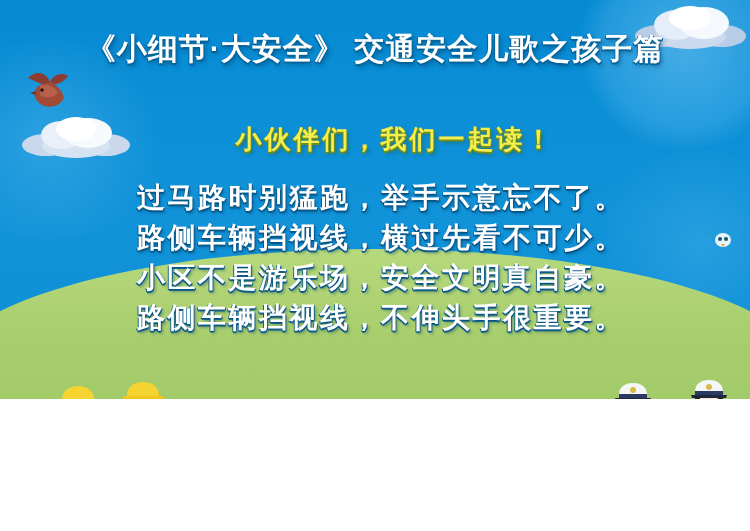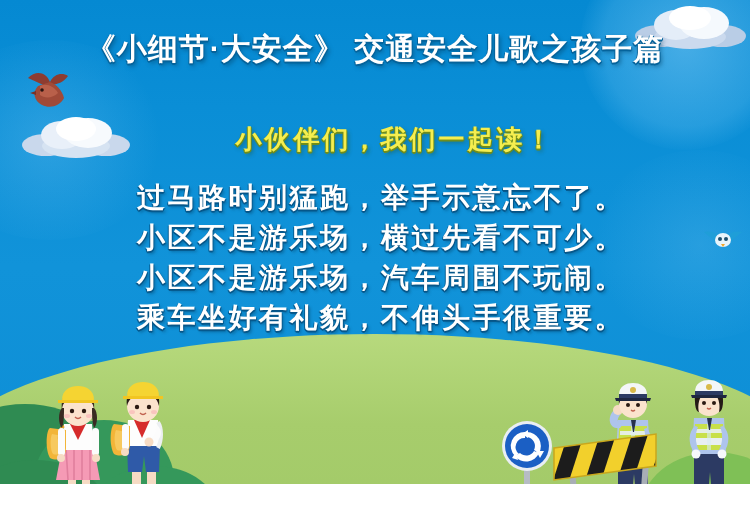--- a/index.html
+++ b/index.html
@@ -4,21 +4,21 @@
 <title>交通安全儿歌</title>
 <style>
   html, body {
     margin: 0;
     padding: 0;
     background: #ffffff;
   }
   .poster {
     position: relative;
     width: 750px;
-    height: 484px;
+    height: 399px;
     overflow: hidden;
     background: #0a8ed6;
     font-family: "Liberation Sans", "DejaVu Sans", sans-serif;
     user-select: none;
   }
   
   .sky {
     position: absolute;
     inset: 0;
     background: linear-gradient(180deg, #0589d2 0%, #0a8ed6 22%, #1193d9 55%, #0d8ed6 100%);
@@ -213,23 +213,23 @@
   <div class="title-band">
     <span class="title-text">《小细节·大安全》 交通安全儿歌之孩子篇</span>
   </div>
 
   <div class="subtitle-band">
     <span class="subtitle-text">小伙伴们，我们一起读！</span>
   </div>
 
   <div class="poem">
     <div class="poem-line">过马路时别猛跑，举手示意忘不了。</div>
-    <div class="poem-line">小区不是游乐场，横过先看不可少。</div>
-    <div class="poem-line">小区不是游乐场，汽车周围不玩闹。</div>
-    <div class="poem-line">乘车坐好有礼貌，不伸头手很重要。</div>
+    <div class="poem-line">路侧车辆挡视线，横过先看不可少。</div>
+    <div class="poem-line">小区不是游乐场，安全文明真自豪。</div>
+    <div class="poem-line">路侧车辆挡视线，不伸头手很重要。</div>
   </div>
 
   <div class="ground-rim"></div>
   <div class="ground"></div>
 
   <div class="bush bush-dark" style="left:-70px; top:404px; width:190px; height:150px;"></div>
   <div class="bush bush-dark2" style="left:34px; top:420px; width:140px; height:120px;"></div>
   <div class="bush bush-dark" style="left:-40px; top:460px; width:150px; height:110px;"></div>
   <div class="bush bush-dark2" style="left:90px; top:466px; width:130px; height:100px;"></div>
   <div class="bush bush-dark" style="left:-80px; top:492px; width:170px; height:110px;"></div>

